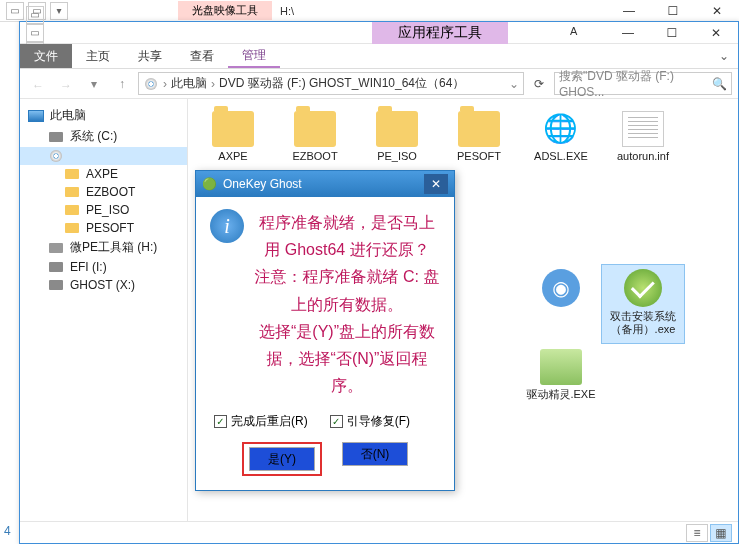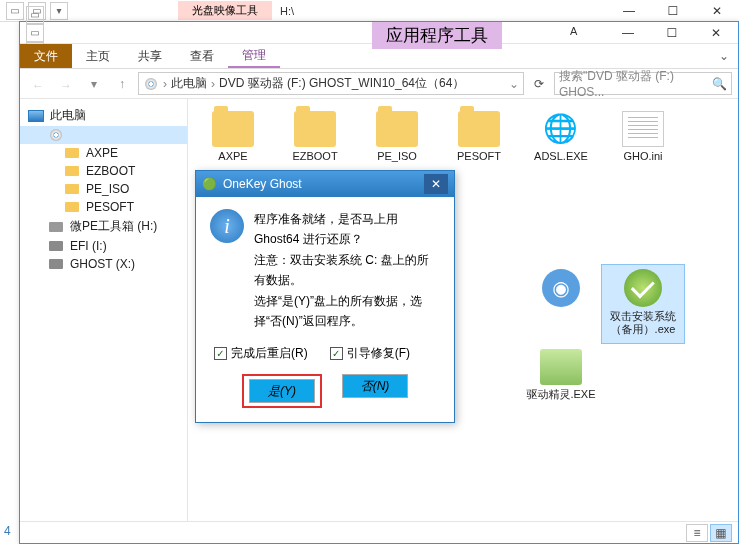--- a/index.html
+++ b/index.html
@@ -10,26 +10,26 @@
 .back-titlebar .quick { display: flex; gap: 4px; margin-left: 6px; }
 .quick-btn { width: 18px; height: 18px; border: 1px solid #ccc; display: flex; align-items: center; justify-content: center; font-size: 10px; color: #666; }
 .back-titlebar .tool-tab { margin-left: 110px; background: #ffd7d3; padding: 2px 14px; font-size: 11px; }
 .back-titlebar .path-hint { margin-left: 8px; font-size: 11px; color: #333; }
 .win-controls { margin-left: auto; display: flex; }
 .win-btn { width: 44px; height: 22px; display: flex; align-items: center; justify-content: center; color: #333; }
 
 
 .front-window { position: absolute; top: 21px; left: 19px; width: 720px; height: 523px; background: #fff; border: 1px solid #3f8fd9; box-shadow: 1px 1px 6px rgba(0,0,0,0.2); display: flex; flex-direction: column; }
 .front-titlebar { height: 22px; background: #fff; display: flex; align-items: center; border-bottom: 1px solid #e5e5e5; }
-.front-titlebar .tool-tab2 { margin-left: 152px; background: #e0b8e8; padding: 2px 14px; font-size: 17px; position: absolute; top: 0; }
+.front-titlebar .tool-tab2 { margin-left: 152px; background: #e0b8e8; padding: 2px 26px; font-size: 14px; position: absolute; top: 0; }
 .front-titlebar .path-hint2 { margin-left: 260px; font-size: 11px; color: #333; position: absolute; top: 3px; }
 
 
 .ribbon { height: 25px; display: flex; align-items: stretch; background: #fff; border-bottom: 1px solid #ddd; }
-.ribbon-file { background: #a16207; color: #fff; padding: 4px 14px; font-size: 12px; display: flex; align-items: center; }
+.ribbon-file { background: #737373; color: #fff; padding: 4px 14px; font-size: 12px; display: flex; align-items: center; }
 .ribbon-tab { padding: 4px 14px; font-size: 12px; color: #333; display: flex; align-items: center; }
 .ribbon-tab.ctx { color: #7a3d8a; border-bottom: 2px solid #b97cc9; }
 .ribbon-expand { margin-left: auto; width: 28px; display: flex; align-items: center; justify-content: center; color: #666; }
 
 
 .addr-row { height: 30px; display: flex; align-items: center; padding: 3px 6px; gap: 4px; border-bottom: 1px solid #e5e5e5; }
 .nav-btn { width: 24px; height: 24px; border-radius: 2px; display: flex; align-items: center; justify-content: center; color: #888; }
 .nav-btn.dis { opacity: .4; }
 .addr-box { flex: 1; height: 23px; border: 1px solid #ccc; display: flex; align-items: center; padding: 0 4px; gap: 4px; font-size: 12px; }
 .addr-box .sep { color: #888; }
@@ -73,26 +73,26 @@
 .icn.ghost-exe::after{content:"";position:absolute;top:8px;left:8px;width:22px;height:14px;background:#5a9fe0;}
 .last-row-txt { position: absolute; top: 165px; left: 6px; font-size: 11px; color:#333;}
 
 
 .dialog { position: absolute; top: 170px; left: 195px; width: 260px; background: #fff; border: 1px solid #2a7abf; box-shadow: 2px 2px 8px rgba(0,0,0,0.25); }
 .dlg-title { height: 26px; background: linear-gradient(#4a9be0,#2a7abf); color: #fff; display: flex; align-items: center; padding: 0 6px; font-size: 12px; gap: 6px; }
 .dlg-title .x { margin-left: auto; width: 24px; height: 20px; background: #2a5f9a; display: flex; align-items: center; justify-content: center; }
 .dlg-body { padding: 12px 14px 14px; }
 .dlg-row { display: flex; gap: 10px; }
 .dlg-icon { width: 34px; height: 34px; border-radius: 50%; background: radial-gradient(#6bb0ee,#2a7abf); color: #fff; display: flex; align-items: center; justify-content: center; font-size: 20px; font-style: italic; flex: none; font-family: Georgia, serif;}
-.dlg-text { font-size: 12px; color: #000000; line-height: 1.7; }
+.dlg-text { font-size: 16px; color: #be185d; line-height: 1.7; text-align: center; }
 .dlg-checks { display: flex; gap: 22px; margin: 14px 0 12px 4px; font-size: 12px; }
 .chk { display: flex; align-items: center; gap: 4px; }
 .chk-box { width: 13px; height: 13px; border: 1px solid #555; display: flex; align-items: center; justify-content: center; font-size: 10px; color: #1a6b1a; }
 .dlg-btns { display: flex; gap: 20px; justify-content: center; margin-top: 4px; }
-.dlg-btn { min-width: 66px; height: 24px; border: 1px solid #aaa; background: #0ea5e9; display: flex; align-items: center; justify-content: center; font-size: 12px; font-style: italic; }
+.dlg-btn { min-width: 66px; height: 24px; border: 1px solid #aaa; background: #1d4ed8; display: flex; align-items: center; justify-content: center; font-size: 12px; }
 .yes-wrap { border: 2px solid #e03030; padding: 3px 5px; display: inline-flex; }
 
 
 .status-bar { height: 22px; border-top: 1px solid #e5e5e5; display: flex; align-items: center; padding: 0 6px; color: #555; font-size: 12px; }
 .status-view { margin-left: auto; display: flex; gap: 2px; }
 .status-view .v { width: 22px; height: 18px; border: 1px solid #ccc; display:flex;align-items:center;justify-content:center;}
 .status-view .v.act { background: #cde8ff; border-color:#8cc3f0;}
 
 
 .page-num { position: absolute; bottom: 6px; left: 4px; color: #3a7db8; font-size: 12px;}
@@ -159,20 +159,24 @@
       <span class="mag">🔍</span>
     </div>
   </div>
 
   <div class="body-split">
     <div class="tree">
       <div class="tree-item root">
           <span class="tree-icn pc"></span>
           <span>此电脑</span>
         </div>
+      <div class="tree-item lvl2">
+          <span class="tree-icn drive"></span>
+          <span>系统 (C:)</span>
+        </div>
       <div class="tree-item lvl2 sel">
           <span class="tree-icn dvd"></span>
         </div>
       <div class="tree-item lvl3">
           <span class="tree-icn folder"></span>
           <span>AXPE</span>
         </div>
       <div class="tree-item lvl3">
           <span class="tree-icn folder"></span>
           <span>EZBOOT</span>
@@ -213,20 +217,24 @@
             <div class="icn folder"></div>
             <span>PE_ISO</span>
           </div>
         <div class="itm">
             <div class="icn folder"></div>
             <span>PESOFT</span>
           </div>
         <div class="itm">
             <div class="icn exe-adsl">🌐</div>
             <span>ADSL.EXE</span>
+          </div>
+        <div class="itm">
+            <div class="icn ini"></div>
+            <span>autorun.inf</span>
           </div>
         <div class="itm">
             <div class="icn ini"></div>
             <span>GHO.ini</span>
           </div>
         <div class="itm">
             <div class="icn ghost-exe"></div>
             <span>GHOST.EXE</span>
           </div>
       </div>
@@ -260,21 +268,21 @@
   <div class="dlg-title">
     <span>🟢</span>
     <span>OneKey Ghost</span>
     <div class="x">✕</div>
   </div>
   <div class="dlg-body">
     <div class="dlg-row">
       <div class="dlg-icon">i</div>
       <div class="dlg-text">
         <div>程序准备就绪，是否马上用 Ghost64 进行还原？</div>
-        <div>注意：双击安装系统 C: 盘上的所有数据。</div>
+        <div>注意：程序准备就绪 C: 盘上的所有数据。</div>
         <div>选择“是(Y)”盘上的所有数据，选择“否(N)”返回程序。</div>
       </div>
     </div>
     <div class="dlg-checks">
       <label class="chk">
           <span class="chk-box">✓</span>
           <span>完成后重启(R)</span>
         </label>
       <label class="chk">
           <span class="chk-box">✓</span>

